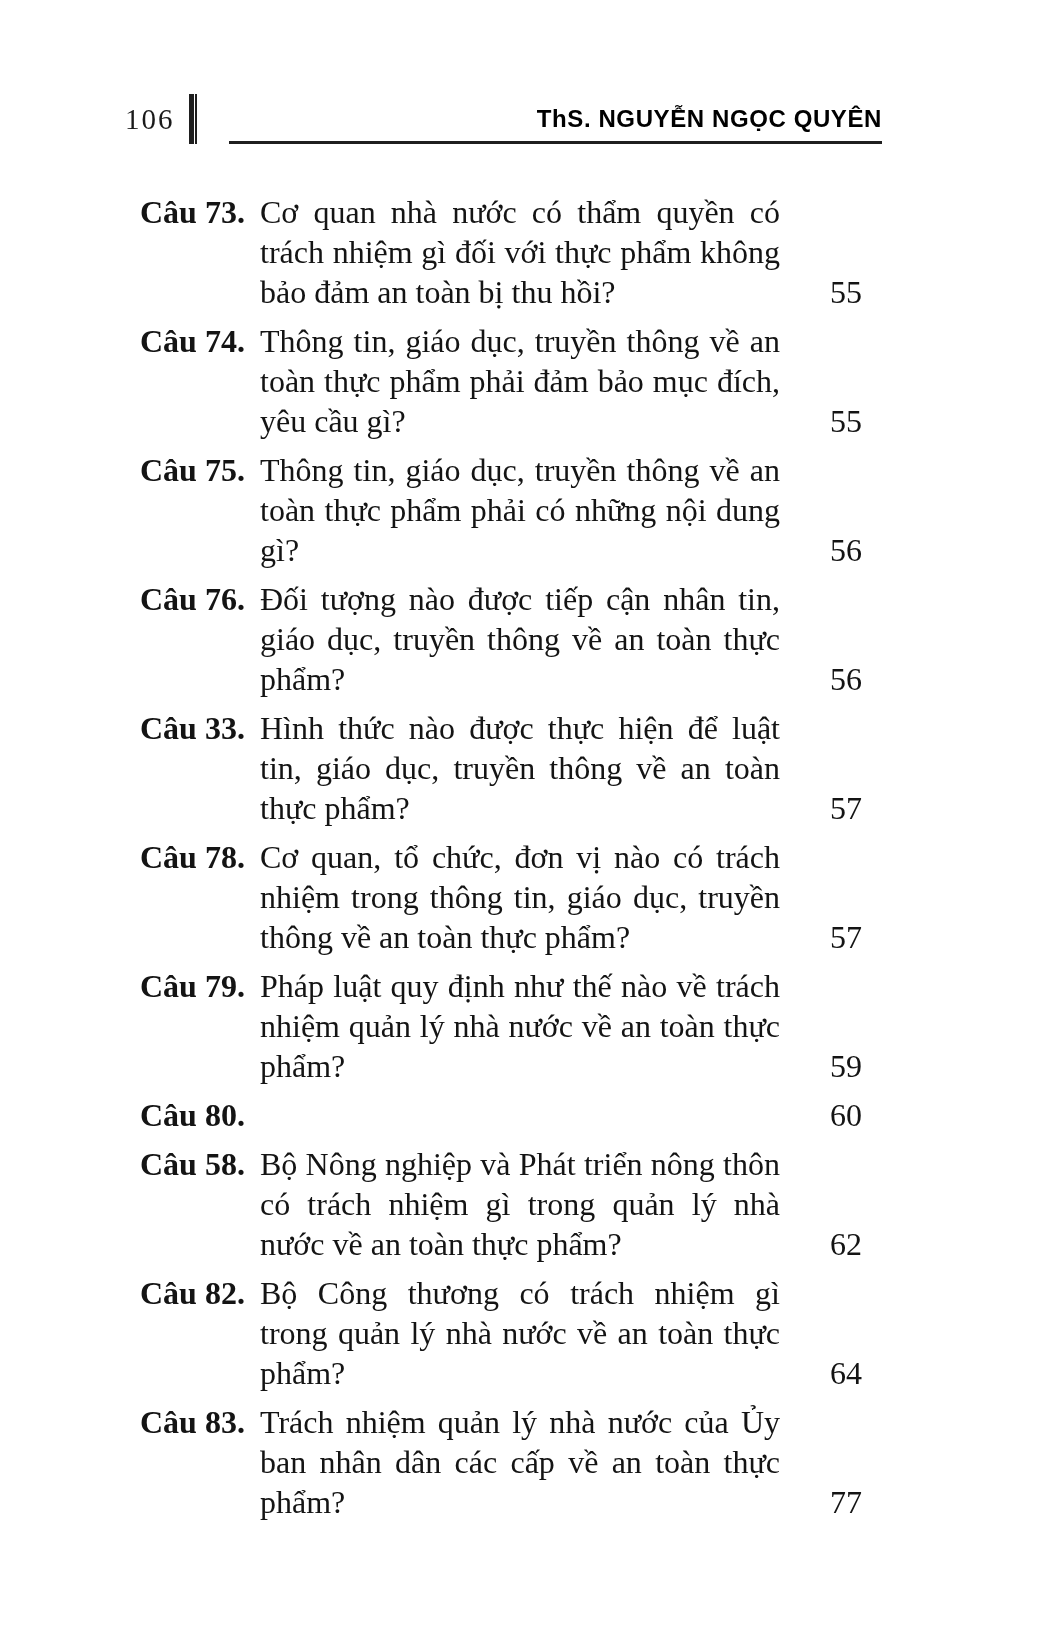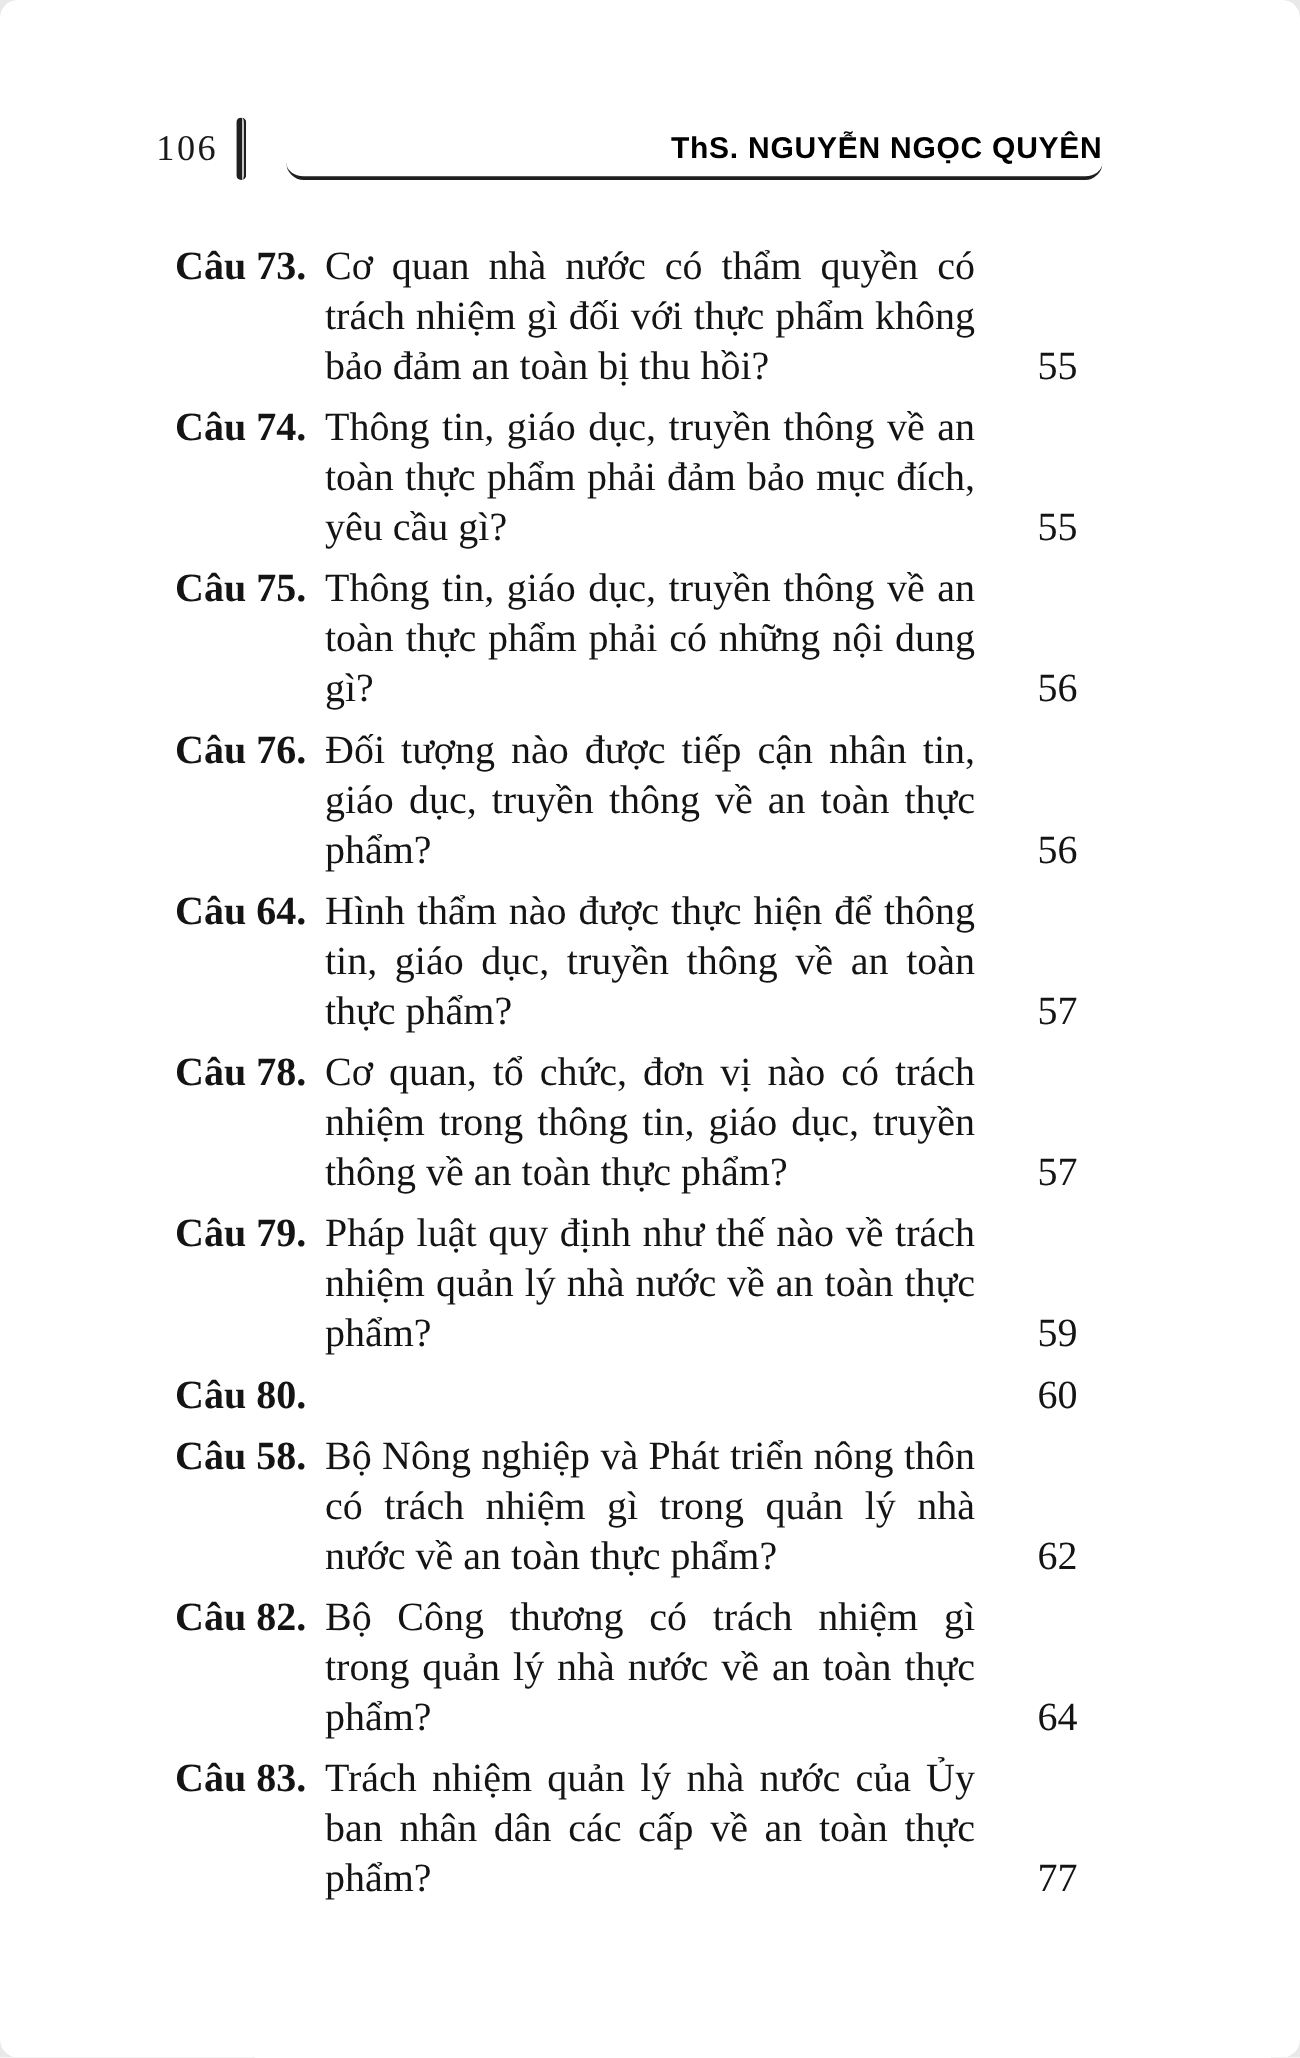--- a/index.html
+++ b/index.html
@@ -1,15 +1,15 @@
 <!DOCTYPE html>
 <html><head>
 <meta charset="utf-8">
 <style>
-  * { margin: 0; padding: 0; box-sizing: border-box; border-radius: 14px; }
+  * { margin: 0; padding: 0; box-sizing: border-box; }
   html, body { background: #e9e9e9; }
   .page {
     position: relative;
     width: 1040px;
     height: 1646px;
     margin: 0 auto;
     background: #ffffff;
     color: #141414;
     font-family: "Liberation Serif", serif;
     overflow: hidden;
@@ -112,22 +112,22 @@
       <span class="pg">56</span>
     </div>
 
     <div class="entry">
       <span class="num">Câu 76.</span>
       <span class="text">Đối tượng nào được tiếp cận nhân tin, giáo dục, truyền thông về an toàn thực phẩm?</span>
       <span class="pg">56</span>
     </div>
 
     <div class="entry">
-      <span class="num">Câu 64.</span>
-      <span class="text">Hình thẩm nào được thực hiện để thông tin, giáo dục, truyền thông về an toàn thực phẩm?</span>
+      <span class="num">Câu 33.</span>
+      <span class="text">Hình thức nào được thực hiện để luật tin, giáo dục, truyền thông về an toàn thực phẩm?</span>
       <span class="pg">57</span>
     </div>
 
     <div class="entry">
       <span class="num">Câu 78.</span>
       <span class="text">Cơ quan, tổ chức, đơn vị nào có trách nhiệm trong thông tin, giáo dục, truyền thông về an toàn thực phẩm?</span>
       <span class="pg">57</span>
     </div>
 
     <div class="entry">

